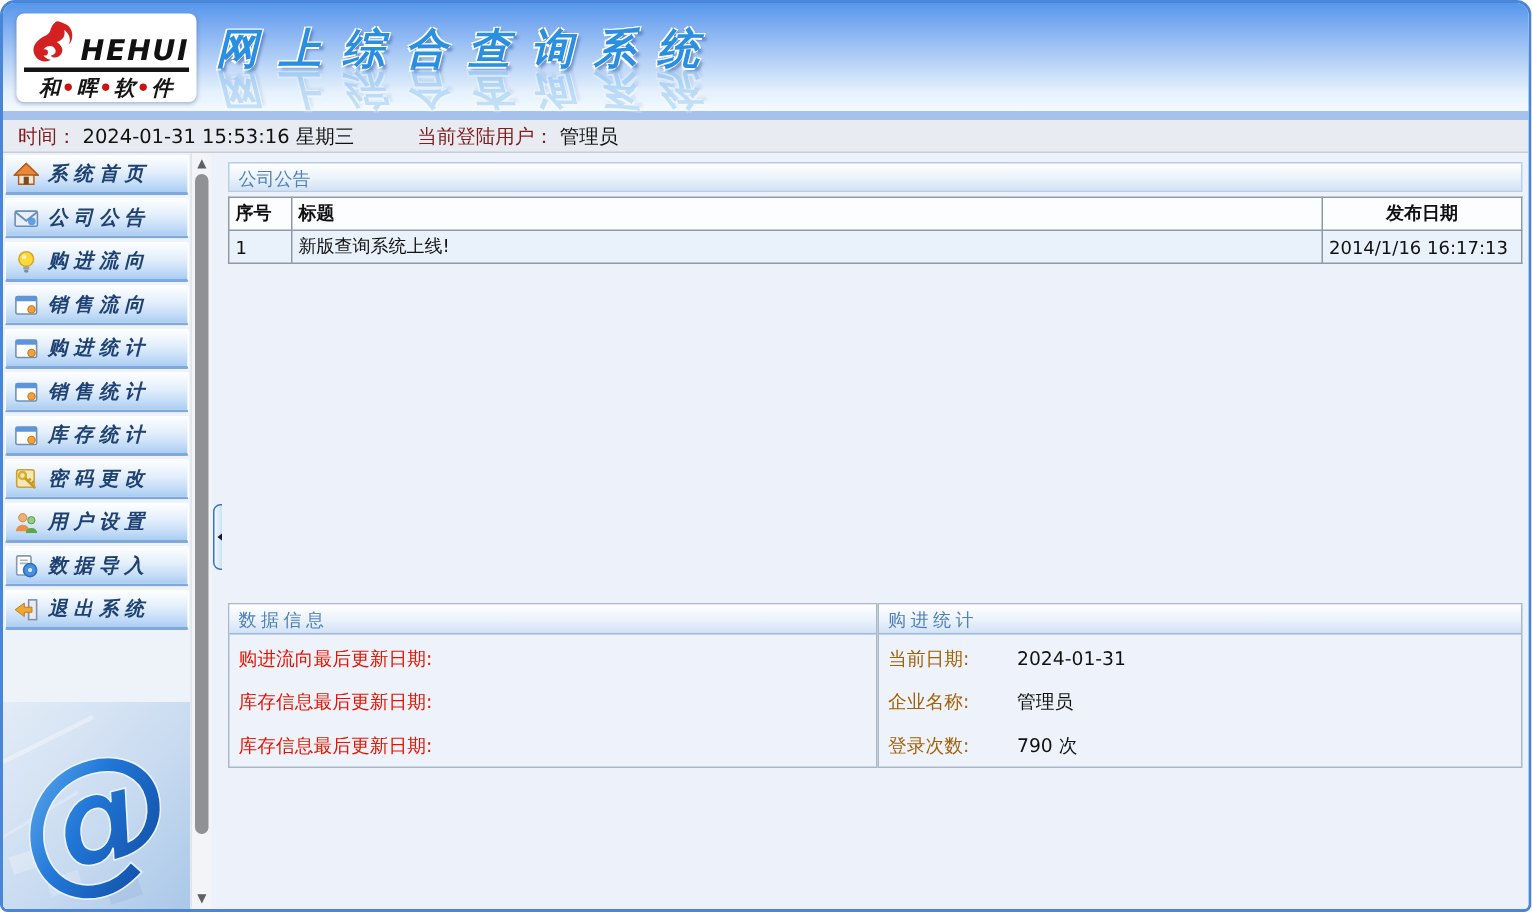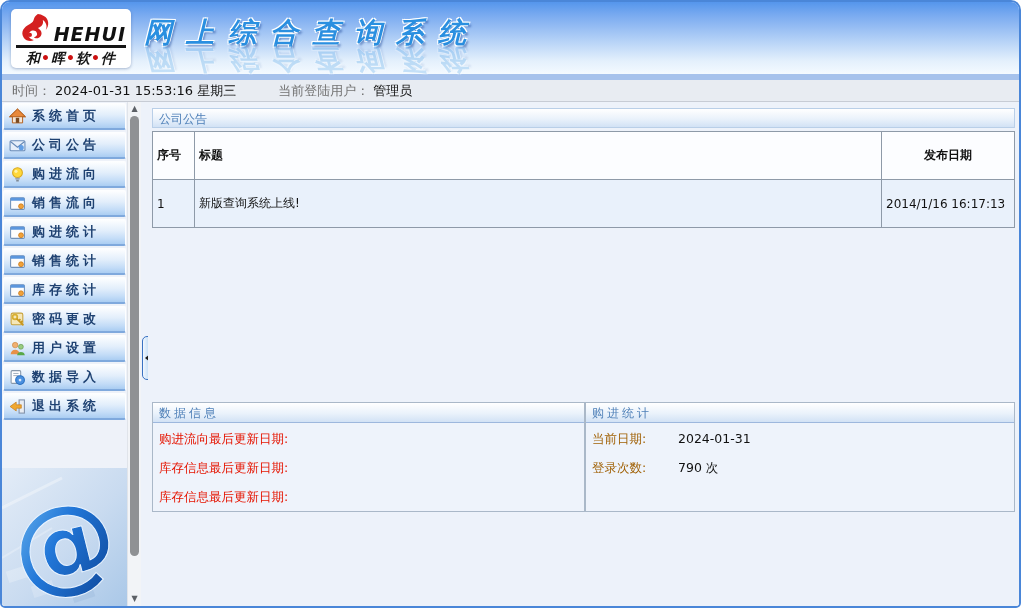--- a/index.html
+++ b/index.html
@@ -20,27 +20,27 @@
   .title-wrap { position:absolute; left:142px; top:12px; }
   .app-title { font-size:28px; font-weight:bold; letter-spacing:14px; color:#2a8fe0; white-space:nowrap;
     text-shadow:-1px -1px 0 #fff, 1px -1px 0 #fff, -1px 1px 0 #fff, 2px 2px 2px rgba(30,70,150,.45); }
   .app-title.reflection { position:absolute; left:0; top:26px; transform:scaleY(-1);
     opacity:.22; filter:blur(.4px); }
   .header-band { height:6px; background:#a6c2ec; }
 
   
   .status-bar { height:22px; background:#e8ecf2; border-bottom:1px solid #c7ccd5;
     font-size:13px; display:flex; align-items:center; padding-left:10px; color:#111; }
-  .status-bar .red { color:#737373; margin-right:4px; }
+  .status-bar .red { color:#7f1d1d; margin-right:4px; }
   .status-bar .gap { width:42px; }
 
   
   .body-row { position:relative; display:flex; height:504px; }
 
-  .sidebar { position:relative; width:125px; background:#eef2f9; flex:0 0 auto; }
+  .sidebar { position:relative; width:125px; background:#eef2f9; flex:0 0 auto;font-style:italic; }
   .menu { padding-top:1px; }
   .menu-item { height:27px; margin:0 1px 2px 1px; display:flex; align-items:center; cursor:pointer;
     background:linear-gradient(#fdfeff 0%, #e2eefb 45%, #c3dcf7 78%, #aacdf2 100%);
     border:1px solid #fdfeff; border-bottom:2px solid #7fa9dd; border-radius:2px; }
   .menu-item .mi-icon { width:17px; height:17px; margin:0 6px 0 5px; flex:0 0 auto; }
   .menu-item .mi-label { font-size:13px; font-weight:bold; color:#1f4272; letter-spacing:4px; white-space:nowrap; }
   .watermark { position:absolute; left:0; bottom:0; width:125px; height:138px; }
 
   .v-scrollbar { position:relative; width:14px; flex:0 0 auto; background:#f2f4f7; border-left:1px solid #e0e4ea; }
   .sb-arrow { height:14px; text-align:center; font-size:8px; line-height:14px; color:#5c6066; cursor:pointer; }
@@ -59,21 +59,21 @@
   .main { position:relative; flex:1; background:#edf2fa; padding:6px 4px 0 4px; margin-left:7px; }
 
   .panel-header { height:20px; line-height:18px; padding:1px 6px;
     background:linear-gradient(#ffffff 0%, #eaf2fb 55%, #d2e2f5 100%);
     border:1px solid #b9cfe8; color:#4f80b8; font-size:12px; font-weight:normal; }
   .panel-header.spaced { letter-spacing:3px; }
 
   .announce-table { width:100%; border-collapse:collapse; margin-top:3px;
     border:1px solid #7e8a98; background:#fff; }
   .announce-table th, .announce-table td { border:1px solid #8e9aa8; font-size:12px;
-    padding:15px 4px; color:#111; }
+    padding:2px 4px; color:#111; }
   .announce-table th { font-weight:bold; text-align:left; background:#fcfdff; }
   .announce-table th.c-date { text-align:center; }
   .announce-table .c-no { width:42px; }
   .announce-table .c-date { width:133px; }
   .announce-table tbody tr { background:#e9f1fb; }
 
   .bottom-row { position:absolute; left:4px; right:4px; top:300px; display:flex; gap:0; }
   .info-panel { border:1px solid #aab8c8; background:#eef3fb; height:110px; }
   .info-panel .panel-header { border:none; border-bottom:1px solid #9db7dd; }
   .info-panel.left { width:433px; flex:0 0 auto; }
@@ -290,20 +290,24 @@
           <div class="info-line red">库存信息最后更新日期:</div>
         </div>
 
         <div class="info-panel right">
           <div class="panel-header spaced">购进统计</div>
           <div class="info-line">
             <span class="info-label">当前日期:</span>
             <span class="info-value">2024-01-31</span>
           </div>
           <div class="info-line">
+            <span class="info-label">企业名称:</span>
+            <span class="info-value">管理员</span>
+          </div>
+          <div class="info-line">
             <span class="info-label">登录次数:</span>
             <span class="info-value">790 次</span>
           </div>
         </div>
 
       </div>
     </div>
   </div>
 </div>
 

